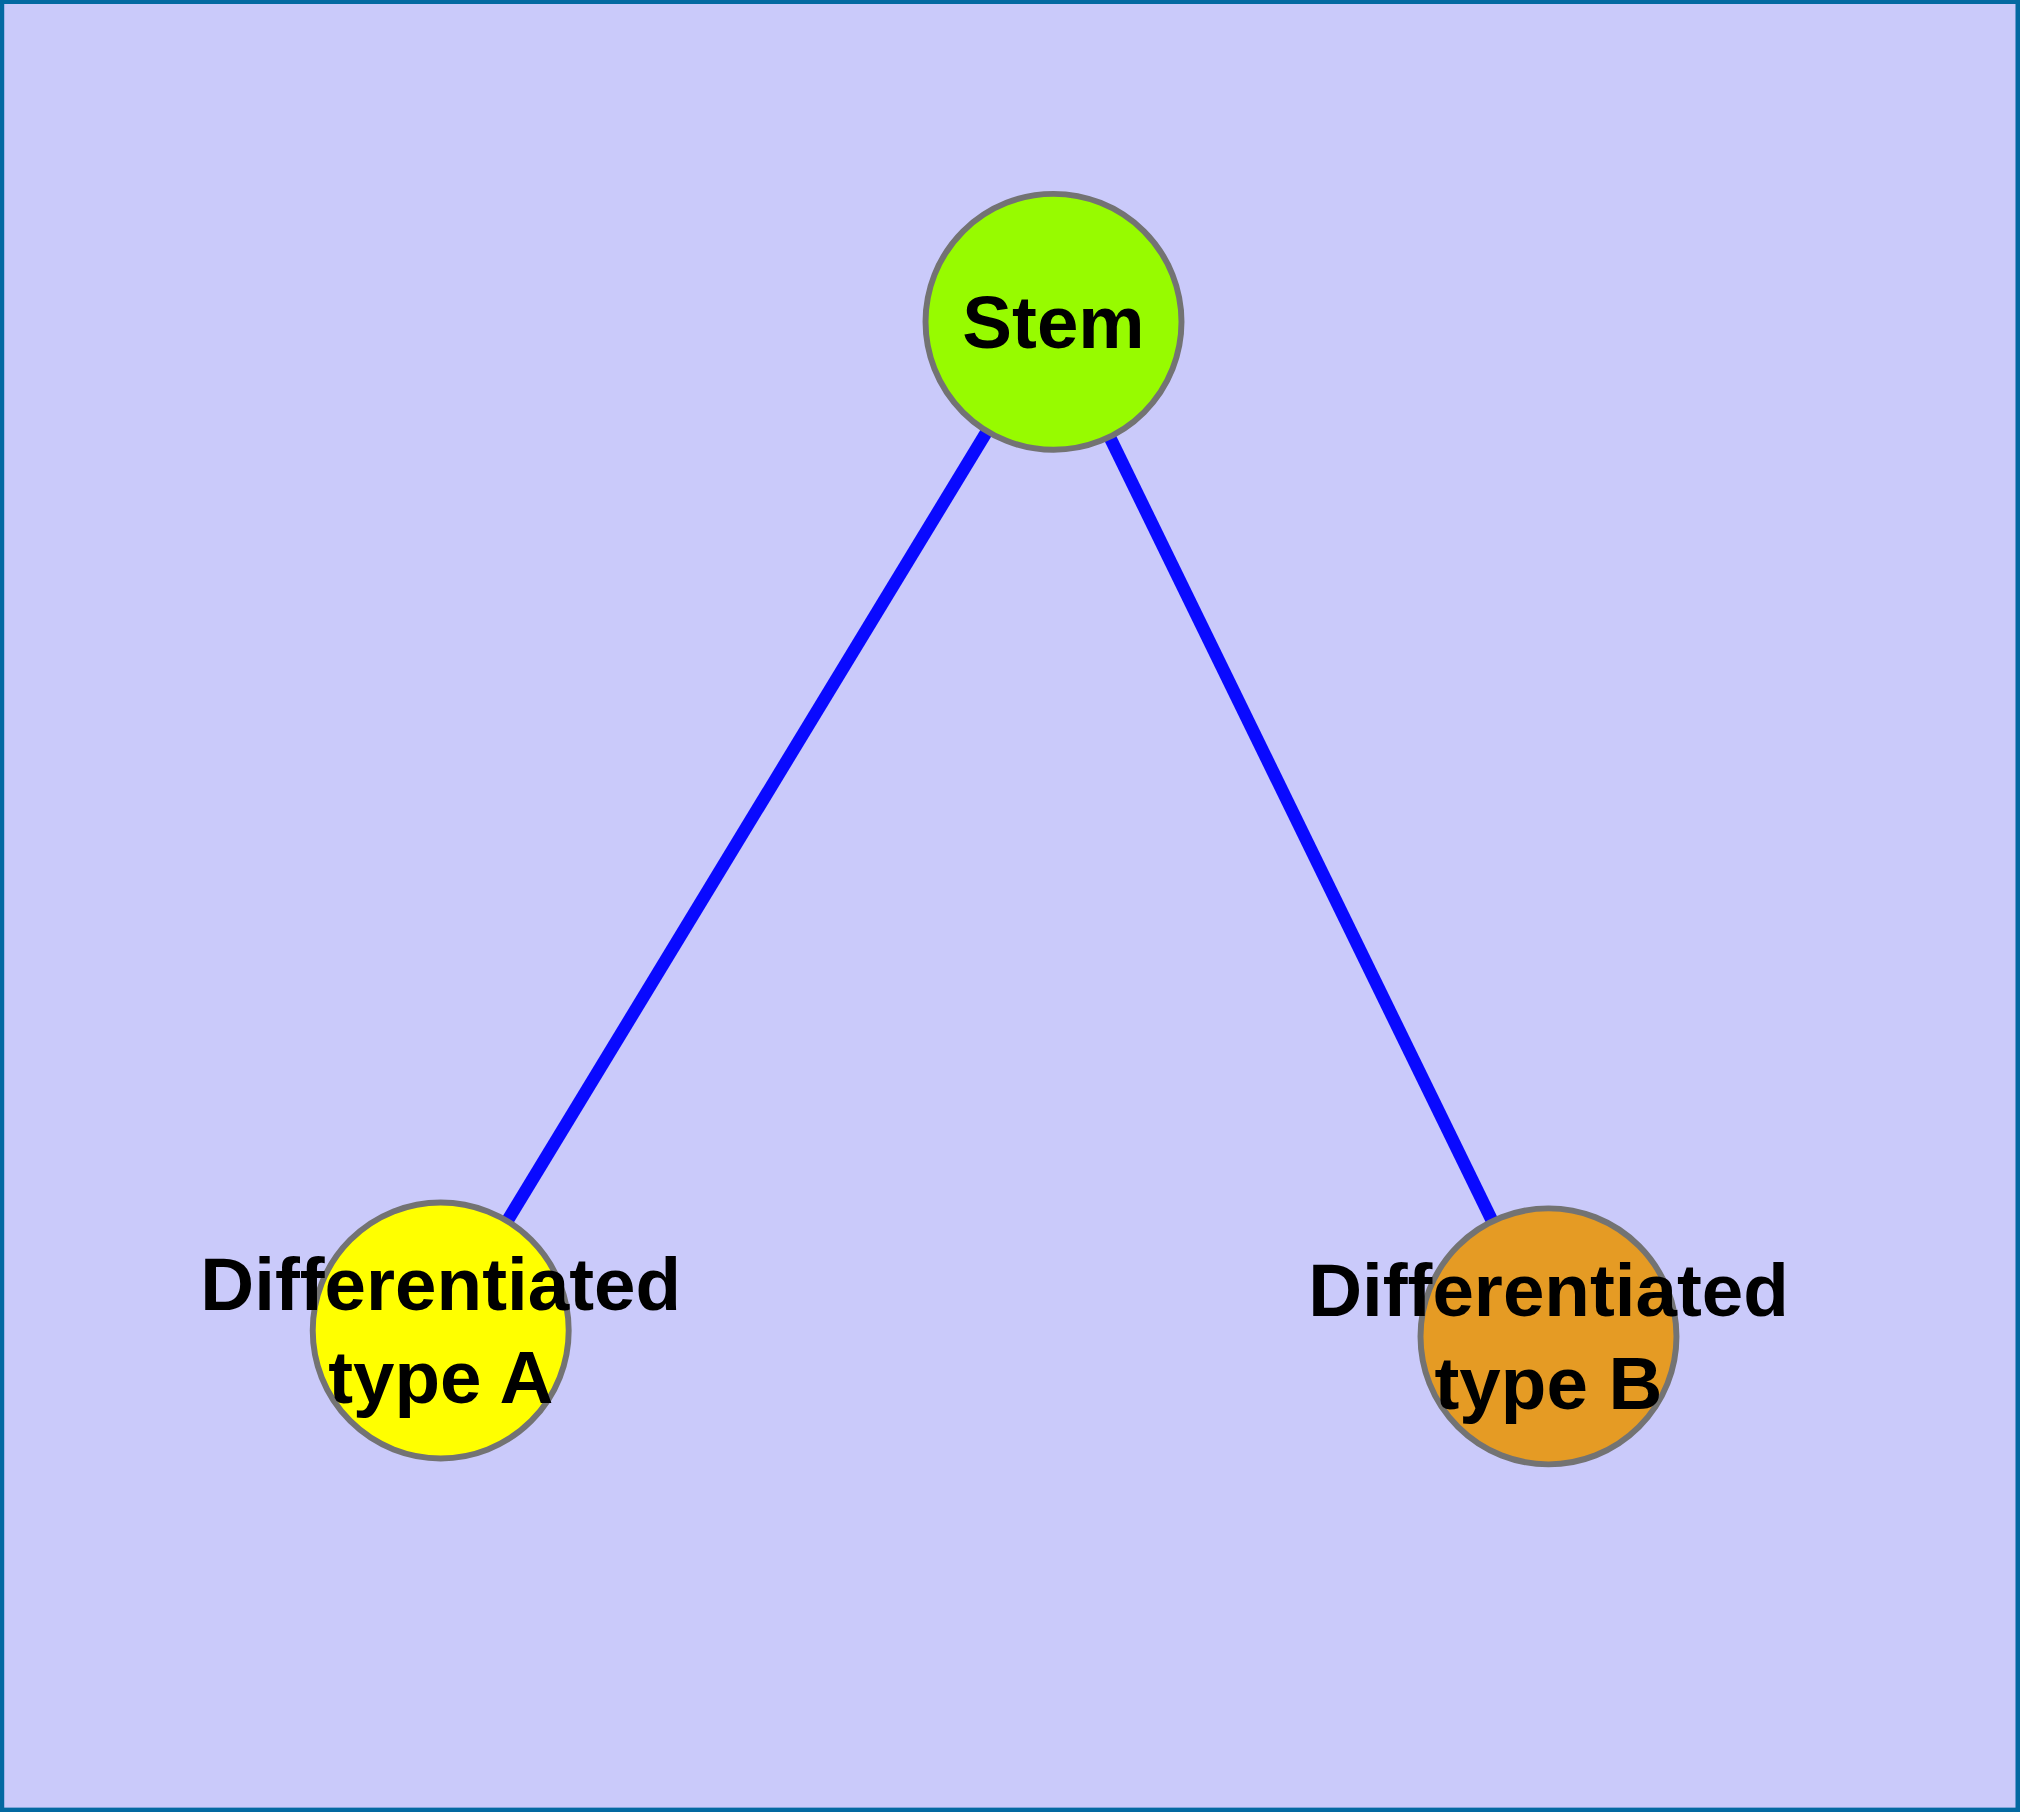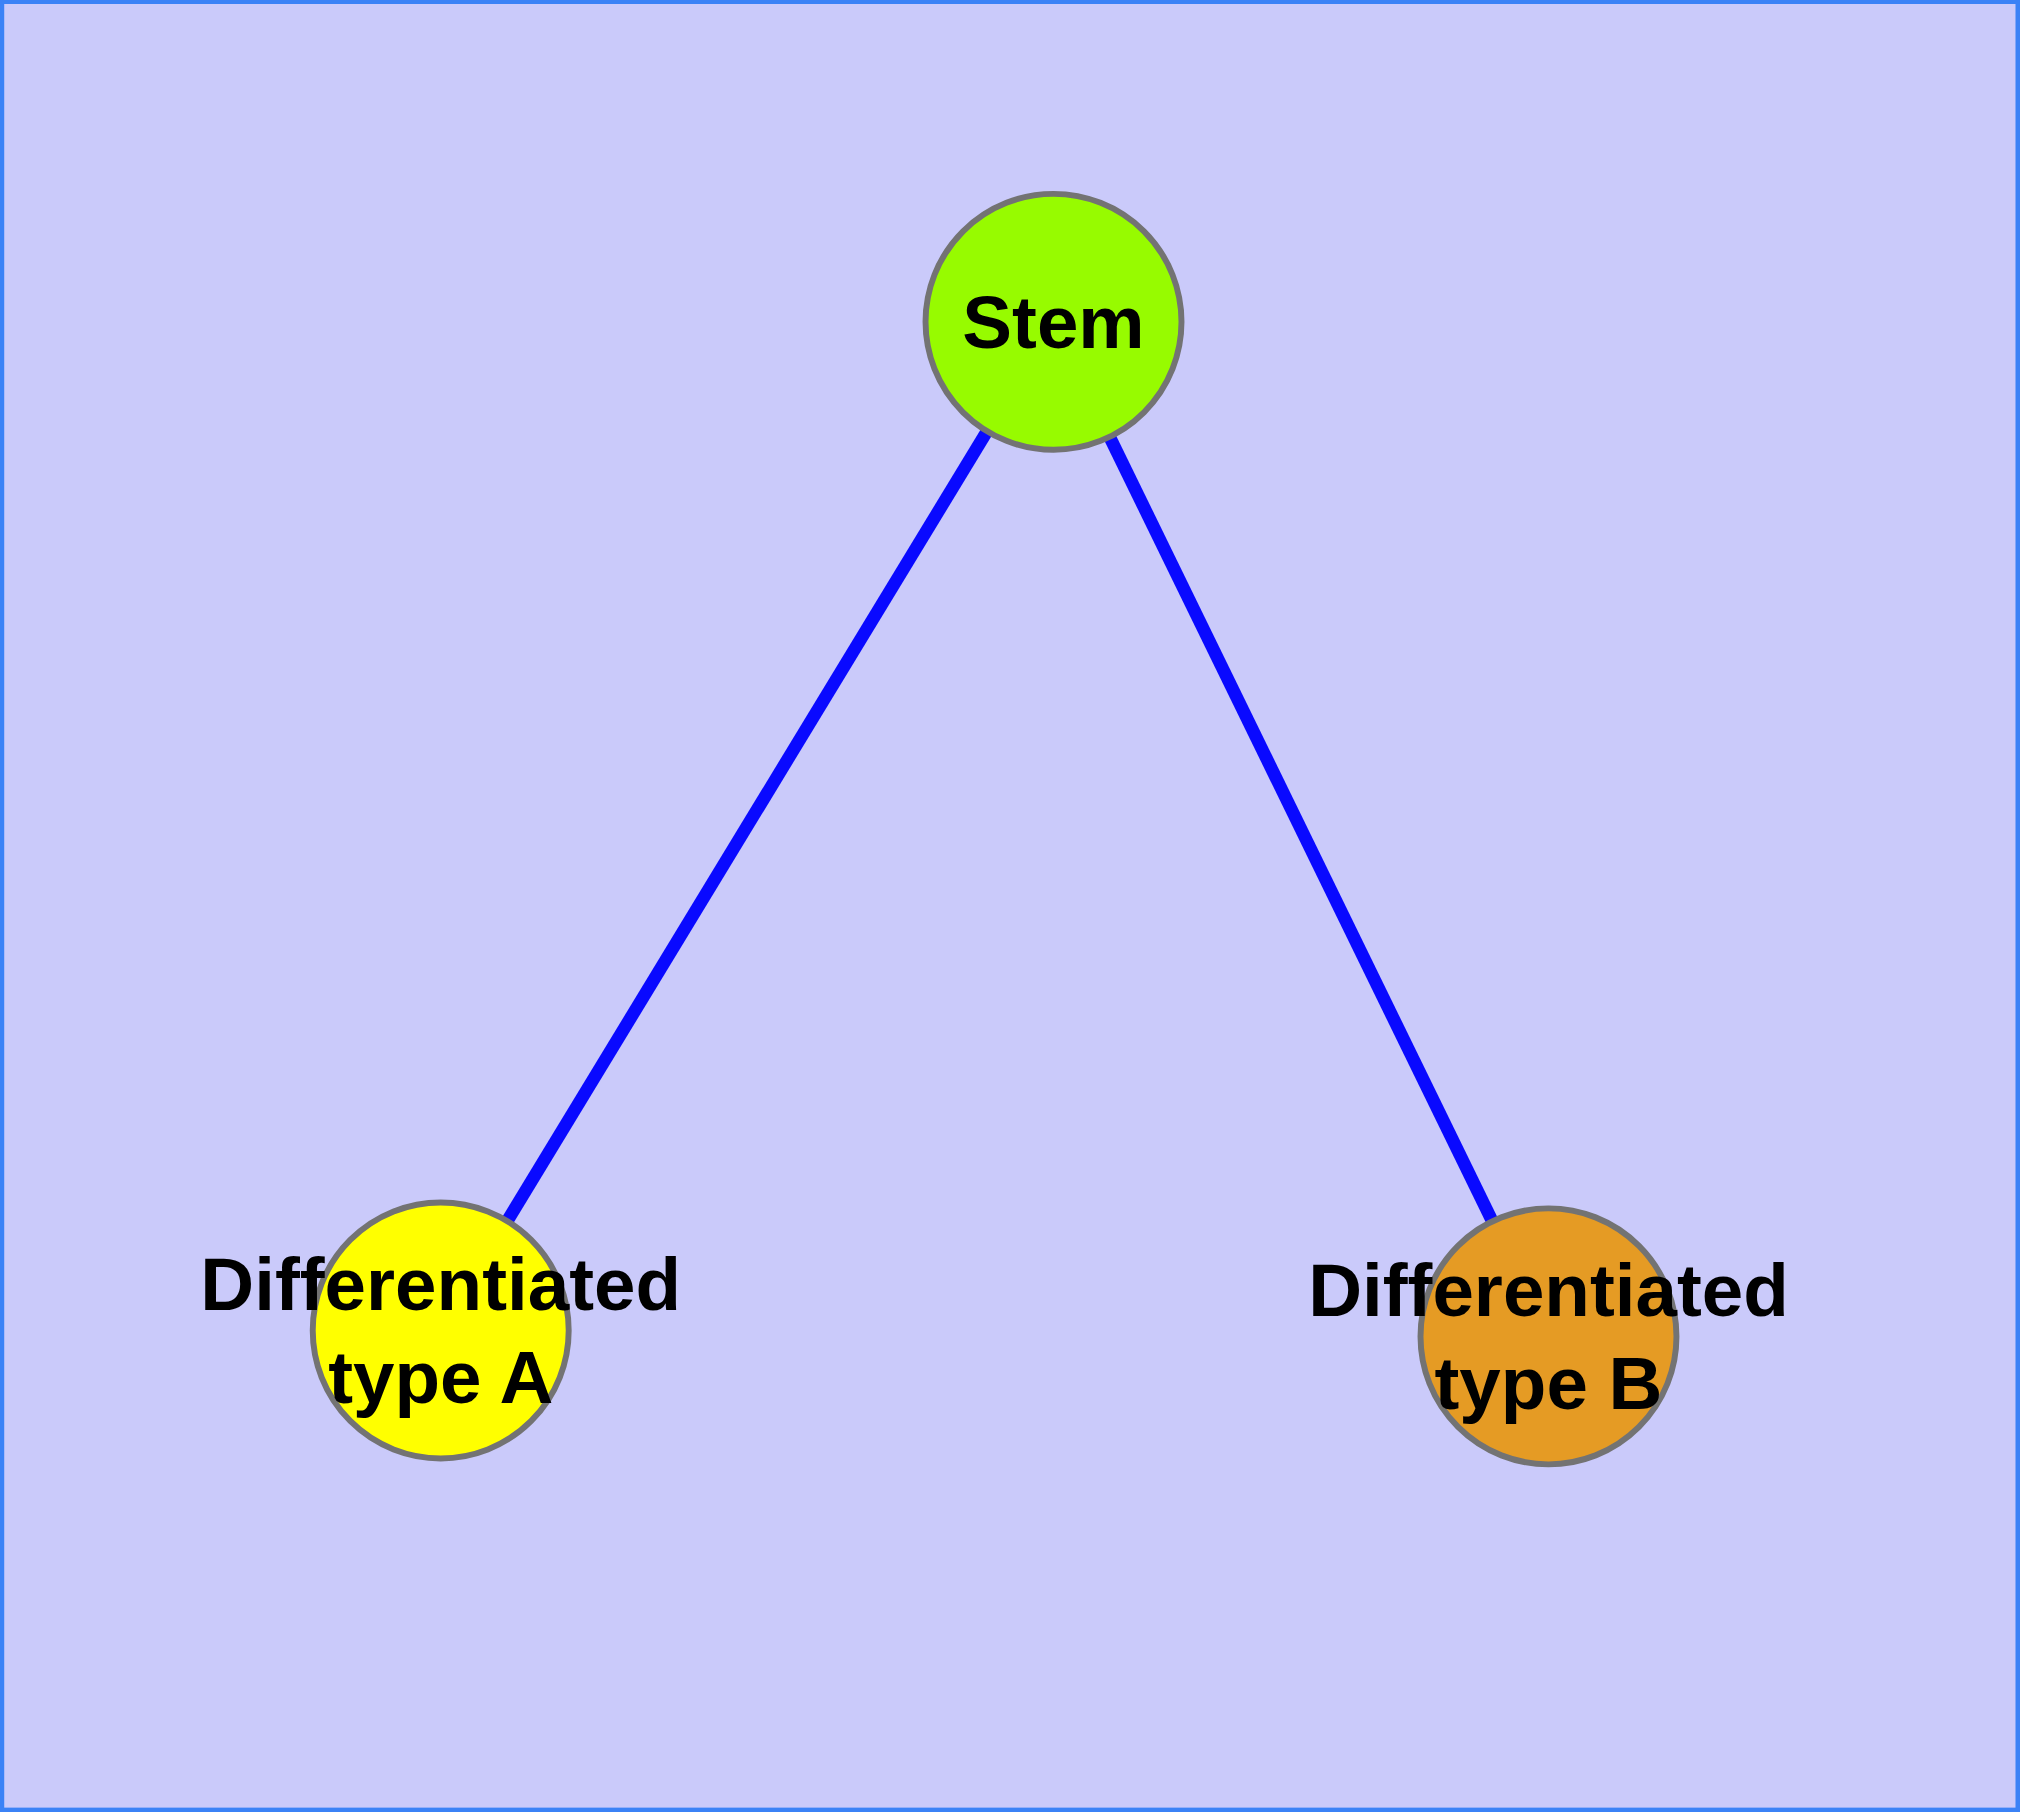--- a/index.html
+++ b/index.html
@@ -5,21 +5,21 @@
   html, body {
     margin: 0;
     padding: 0;
     background: #ffffff;
     font-family: "Liberation Sans", sans-serif;
   }
   .stage {
     position: relative;
     width: 2021px;
     height: 1812px;
-    background: #3b82f6;
+    background: #0369a1;
     overflow: hidden;
   }
   .canvas {
     position: absolute;
     left: 4.2px;
     top: 4.2px;
     right: 5.1px;
     bottom: 4.2px;
   }
   .canvas svg {

